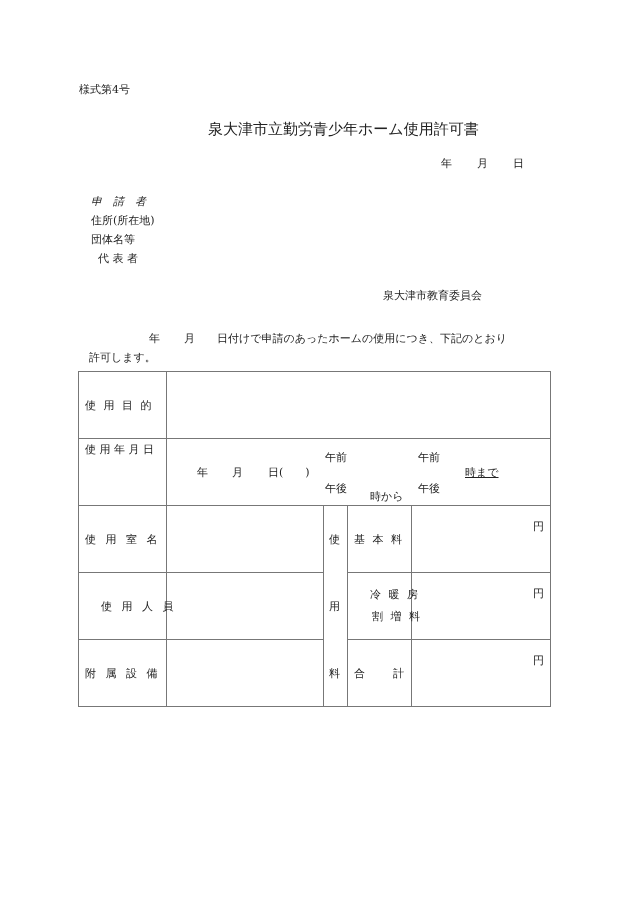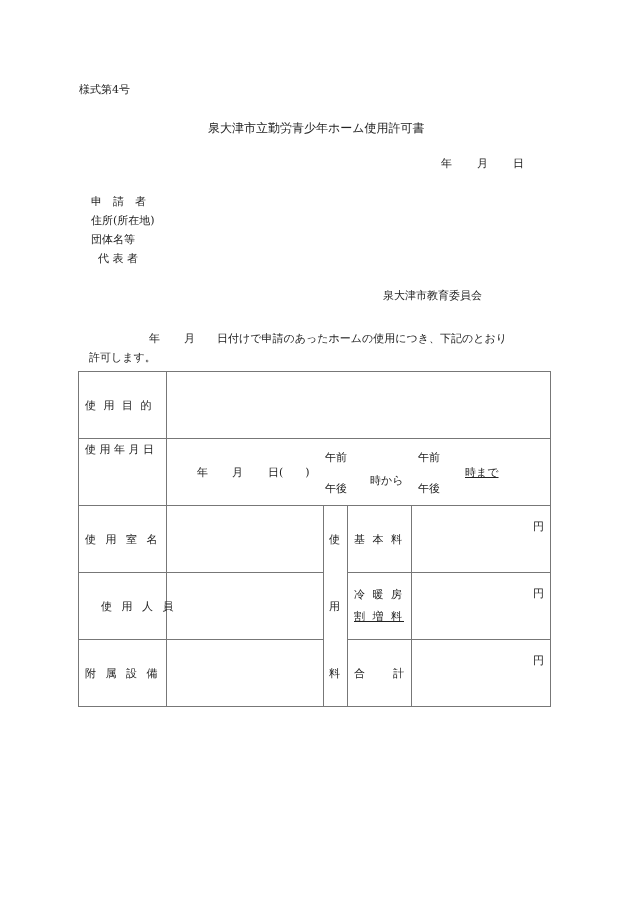--- a/index.html
+++ b/index.html
@@ -9,30 +9,30 @@
   .tbl { position:absolute; left:78px; top:371px; width:473px; height:336px;
          border:1px solid #777; box-sizing:border-box; }
   .hl { position:absolute; height:1px; background:#777; }
   .vl { position:absolute; width:1px; background:#777; }
   .cell { position:absolute; white-space:nowrap; font-size:11px; }
 </style>
 </head>
 <body>
 
 <div class="abs" style="left:79px;top:82px;">様式第4号</div>
-<div class="abs" style="left:208px;top:120px;font-size:12px;">泉大津市立勤労青少年ホーム使用許可書</div>
+<div class="abs" style="left:208px;top:120px;font-size:15px;">泉大津市立勤労青少年ホーム使用許可書</div>
 
 <div>
   <span class="abs" style="left:441px;top:156px;">年</span>
   <span class="abs" style="left:477px;top:156px;">月</span>
   <span class="abs" style="left:513px;top:156px;">日</span>
 </div>
 
 <div>
-  <div class="abs" style="left:91px;top:194px;">申　請　者</div>
+  <div class="abs" style="left:91px;top:194px;font-style:italic;">申　請　者</div>
   <div class="abs" style="left:91px;top:213px;">住所(所在地)</div>
   <div class="abs" style="left:91px;top:232px;">団体名等</div>
   <div class="abs" style="left:98px;top:251px;">代 表 者</div>
 </div>
 
 <div class="abs" style="left:383px;top:288px;">泉大津市教育委員会</div>
 
 <div>
   <span class="abs" style="left:149px;top:331px;">年</span>
   <span class="abs" style="left:184px;top:331px;">月</span>
@@ -57,36 +57,36 @@
 
   <div class="cell" style="left:85px;top:398px;letter-spacing:2px;">使 用 目 的</div>
   <div class="cell" style="left:167px;top:372px;width:383px;height:65px;"></div>
 
   <div class="cell" style="left:85px;top:442px;">使 用 年 月 日</div>
   <div class="cell" style="left:197px;top:465px;">年</div>
   <div class="cell" style="left:232px;top:465px;">月</div>
   <div class="cell" style="left:268px;top:465px;">日(　　)</div>
   <div class="cell" style="left:325px;top:450px;">午前</div>
   <div class="cell" style="left:325px;top:481px;">午後</div>
-  <div class="cell" style="left:370px;top:473px;">時から</div>
+  <div class="cell" style="left:370px;top:489px;">時から</div>
   <div class="cell" style="left:418px;top:450px;">午前</div>
   <div class="cell" style="left:418px;top:481px;">午後</div>
   <div class="cell" style="left:465px;top:465px;text-decoration:underline;">時まで</div>
 
   <div class="cell" style="left:85px;top:532px;letter-spacing:3px;">使 用 室 名</div>
   <div class="cell" style="left:167px;top:506px;width:155px;height:65px;"></div>
   <div class="cell" style="left:329px;top:532px;">使</div>
   <div class="cell" style="left:354px;top:532px;letter-spacing:2px;">基 本 料</div>
   <div class="cell" style="left:533px;top:519px;">円</div>
 
   <div class="cell" style="left:101px;top:599px;letter-spacing:3px;">使 用 人 員</div>
   <div class="cell" style="left:167px;top:573px;width:155px;height:65px;"></div>
   <div class="cell" style="left:329px;top:599px;">用</div>
-  <div class="cell" style="left:354px;top:587px;letter-spacing:2px;">冷 暖 房</div>
-  <div class="cell" style="left:354px;top:609px;letter-spacing:2px;text-decoration:underline;">割 増 料</div>
+  <div class="cell" style="left:370px;top:587px;letter-spacing:2px;">冷 暖 房</div>
+  <div class="cell" style="left:372px;top:609px;letter-spacing:2px;">割 増 料</div>
   <div class="cell" style="left:533px;top:586px;">円</div>
 
   <div class="cell" style="left:85px;top:666px;letter-spacing:3px;">附 属 設 備</div>
   <div class="cell" style="left:167px;top:640px;width:155px;height:66px;"></div>
   <div class="cell" style="left:329px;top:666px;">料</div>
   <div class="cell" style="left:354px;top:666px;">合</div>
   <div class="cell" style="left:393px;top:666px;">計</div>
   <div class="cell" style="left:533px;top:653px;">円</div>
 </div>
 

